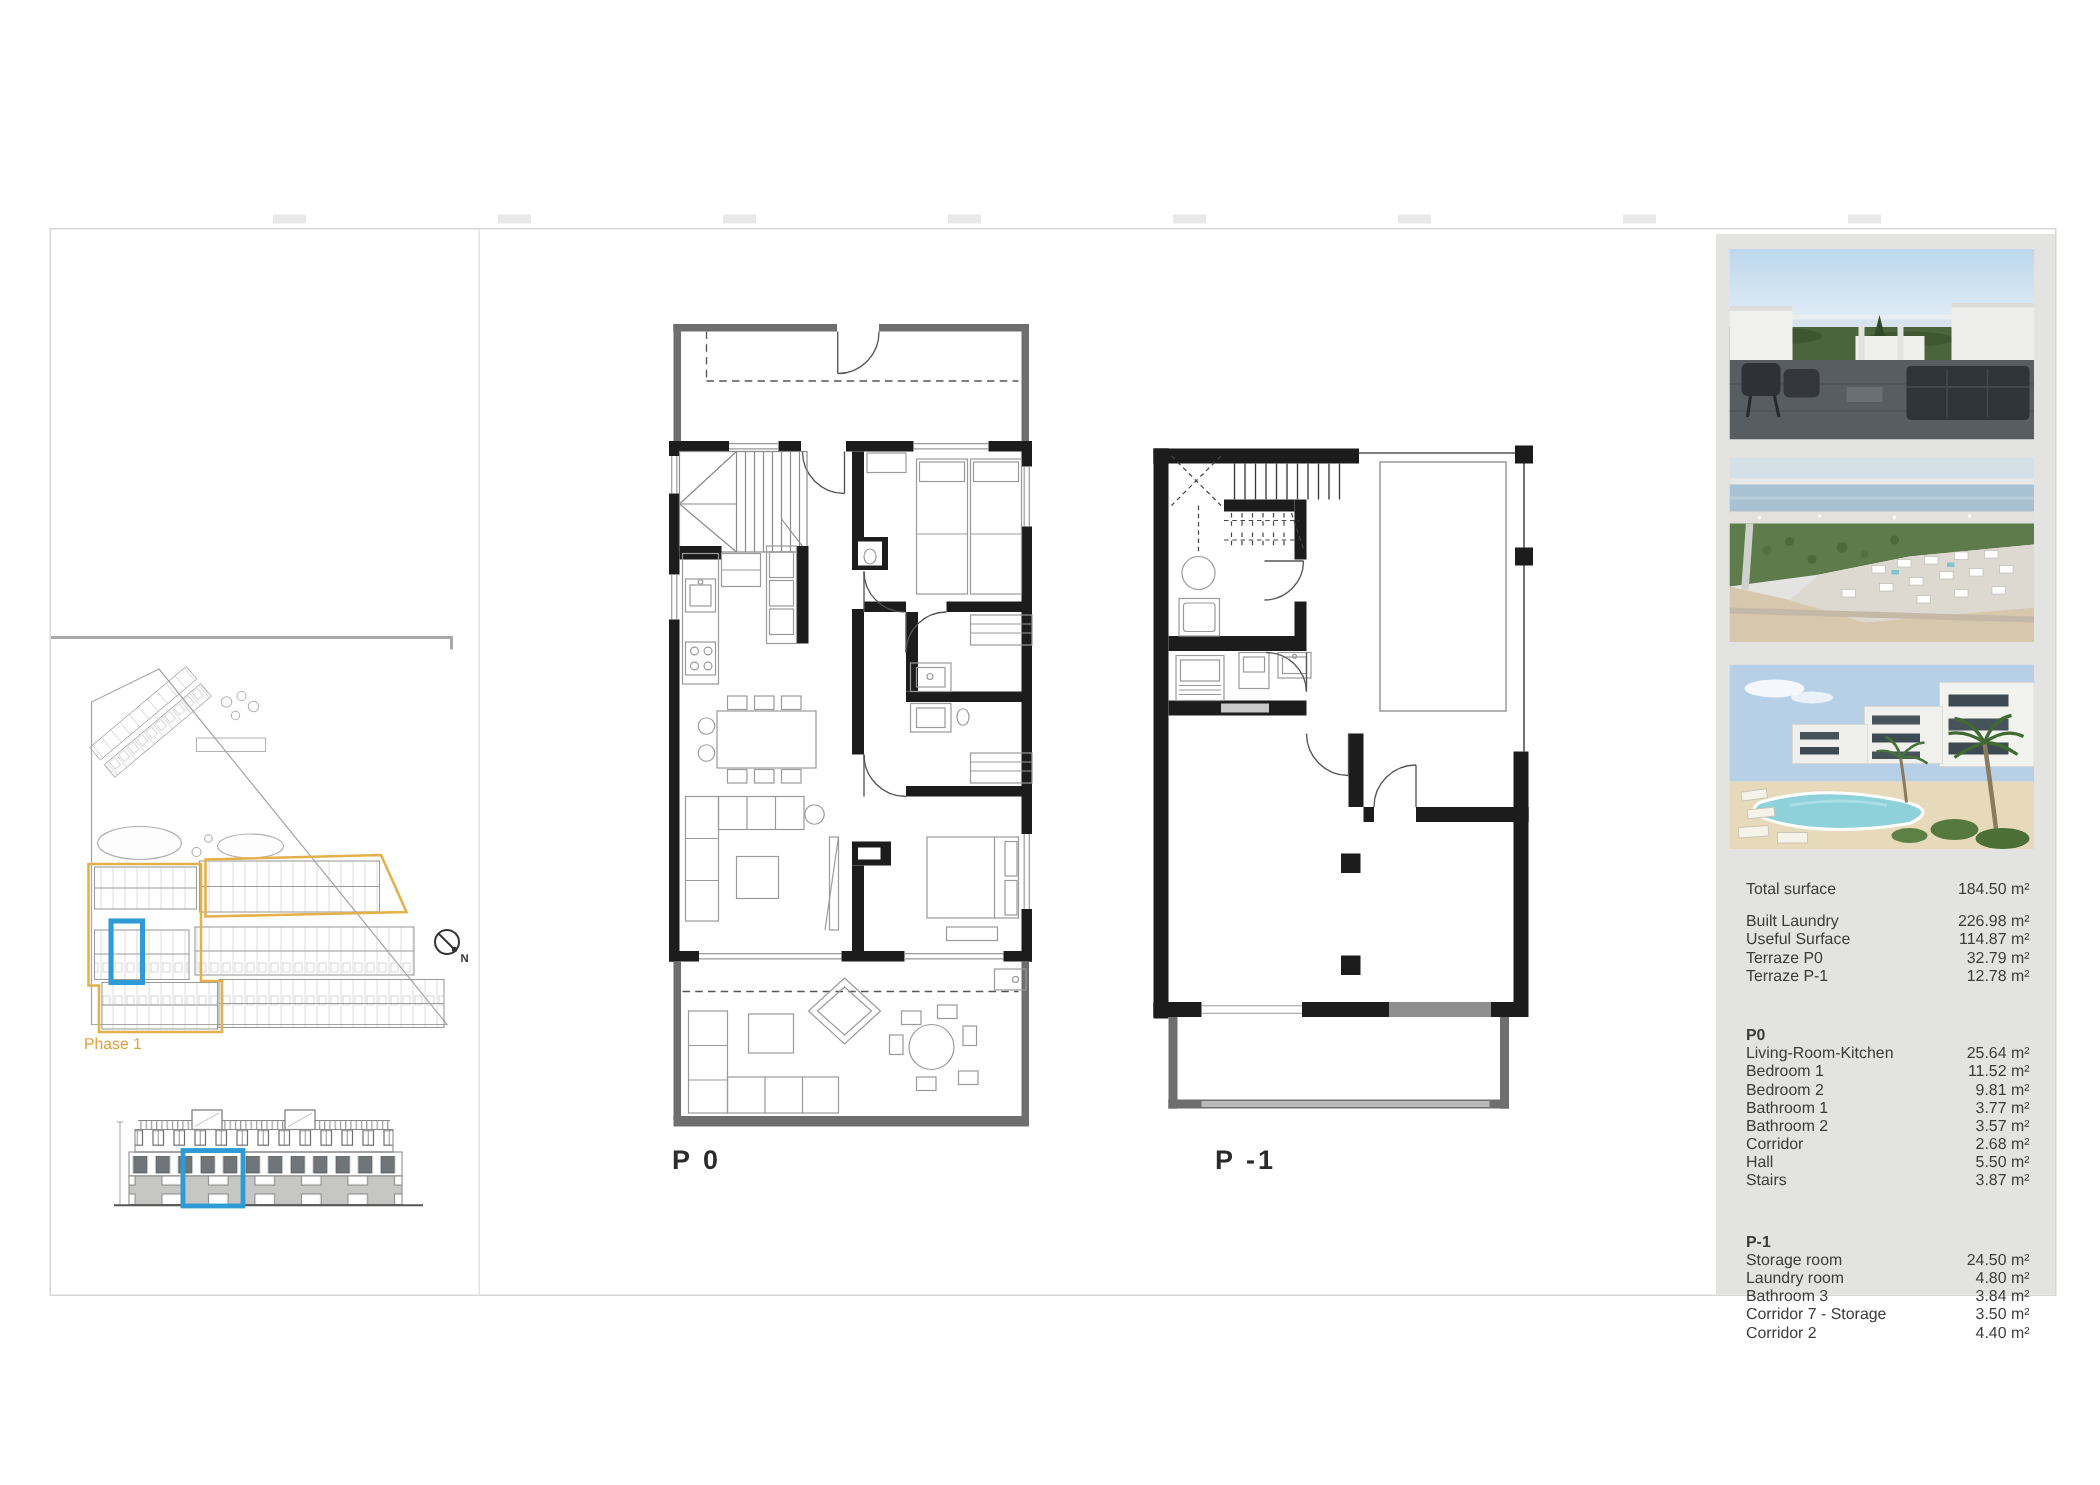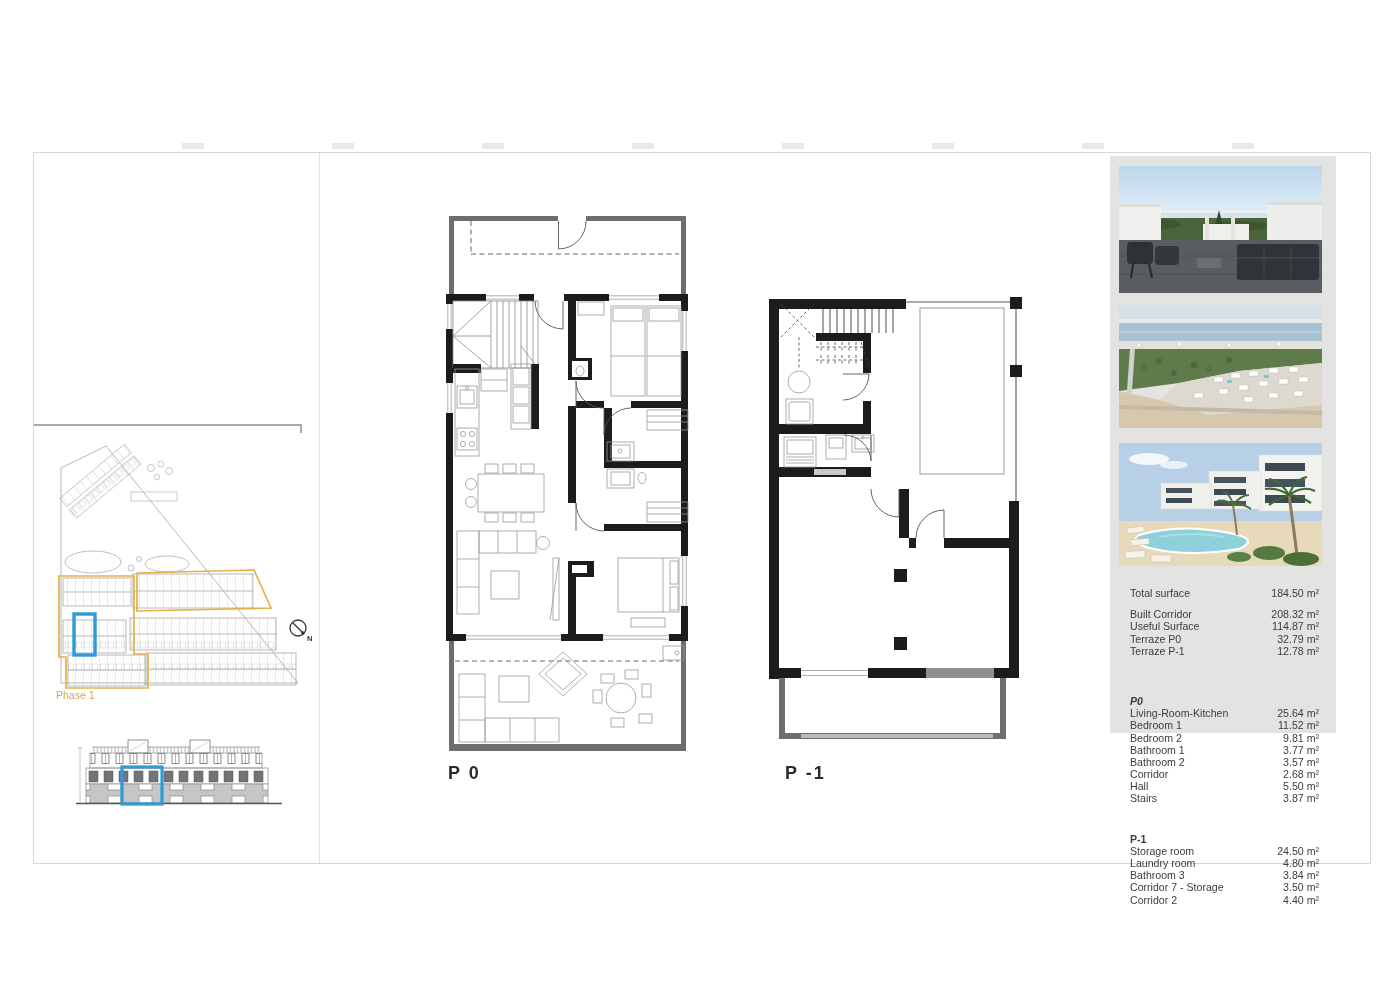--- a/index.html
+++ b/index.html
@@ -10,32 +10,32 @@
   .sheet{position:absolute;left:33px;top:152px;width:1336px;height:710px;background:#fff;border:1px solid #d7d7d5;}
   .left-panel{position:absolute;left:0;top:0;width:285px;height:710px;border-right:1px solid #e2e2e0;}
   .partial-line{position:absolute;left:0;top:271px;width:268px;height:2px;background:#a9a9a7;}
   .partial-line-jog{position:absolute;left:266px;top:271px;width:2px;height:9px;background:#a9a9a7;}
   .site-plan{position:absolute;left:8px;top:287px;width:292px;height:270px;}
   .elevation{position:absolute;left:38px;top:583px;width:215px;height:78px;}
   .plan-p0{position:absolute;left:407px;top:53px;width:265px;height:555px;}
   .plan-p1{position:absolute;left:732px;top:136px;width:260px;height:457px;}
   .plan-label{position:absolute;top:610px;font-size:18px;font-weight:bold;color:#2b2b2b;letter-spacing:2px;}
   .plan-label.p0{left:414px;}
-  .plan-label.p1{left:751px;}
-  .sidebar{position:absolute;left:1076px;top:3px;width:226px;height:577px;background:#e3e3e1;}
+  .plan-label.p1{left:776px;}
+  .sidebar{position:absolute;left:1110px;top:3px;width:226px;height:707px;background:#e3e3e1;}
   .photo{display:block;margin-left:9px;border:0;}
   .photo.ph1{margin-top:10px;}
   .photo.ph2{margin-top:12px;}
   .photo.ph3{margin-top:15px;}
   .sb-text{padding:0 17px 0 20px;color:#3c3c3c;}
   .sb-row{display:flex;justify-content:space-between;align-items:baseline;height:12.2px;font-size:10.6px;}
   .sb-heading{height:12.2px;font-size:10.6px;font-weight:bold;color:#3c3c3c;}
   .sb-total{margin-top:21px;}
   .sb-group1{margin-top:9px;}
-  .sb-p0-head{margin-top:38px;font-style:italic;}
+  .sb-p0-head{margin-top:27px;}
   .sb-p1-head{margin-top:28px;}
   .sb-value{text-align:left;}
   svg text{font-family:"Liberation Sans",sans-serif;}
   
   .fw{fill:#1c1c1c;}           
   .gw{fill:#6e6e6e;}           
   .fn{fill:none;stroke:#9a9a9a;stroke-width:.8;}
   .wl{stroke:#9a9a9a;stroke-width:.8;}             
   .dr{fill:none;stroke:#555;stroke-width:.9;}      
   .dash{fill:none;stroke:#555;stroke-width:.9;stroke-dasharray:5 3.5;}
@@ -576,22 +576,22 @@
       </svg>
 
       <div class="sb-text">
         <div class="sb-row sb-total">
           <span class="sb-label">Total surface</span>
           <span class="sb-value">184.50 m²</span>
         </div>
         <div class="sb-group1">
 
             <div class="sb-row">
-              <span class="sb-label">Built Corridor</span>
-              <span class="sb-value">208.32 m²</span>
+              <span class="sb-label">Built Laundry</span>
+              <span class="sb-value">226.98 m²</span>
             </div>
 
             <div class="sb-row">
               <span class="sb-label">Useful Surface</span>
               <span class="sb-value">114.87 m²</span>
             </div>
 
             <div class="sb-row">
               <span class="sb-label">Terraze P0</span>
               <span class="sb-value">32.79 m²</span>

